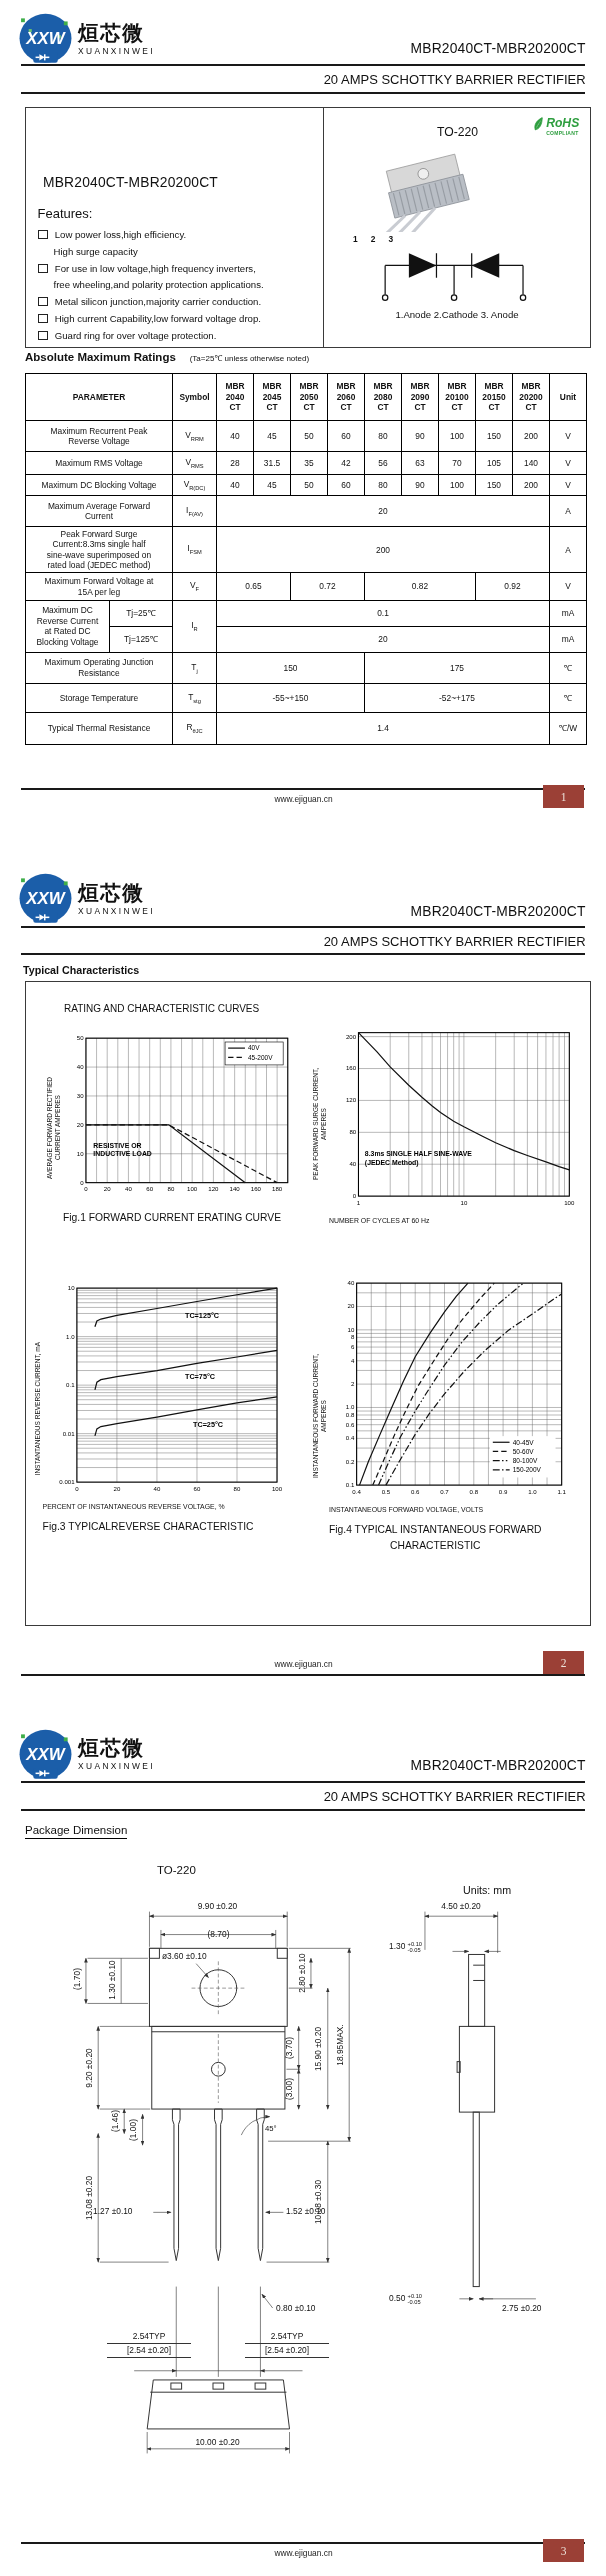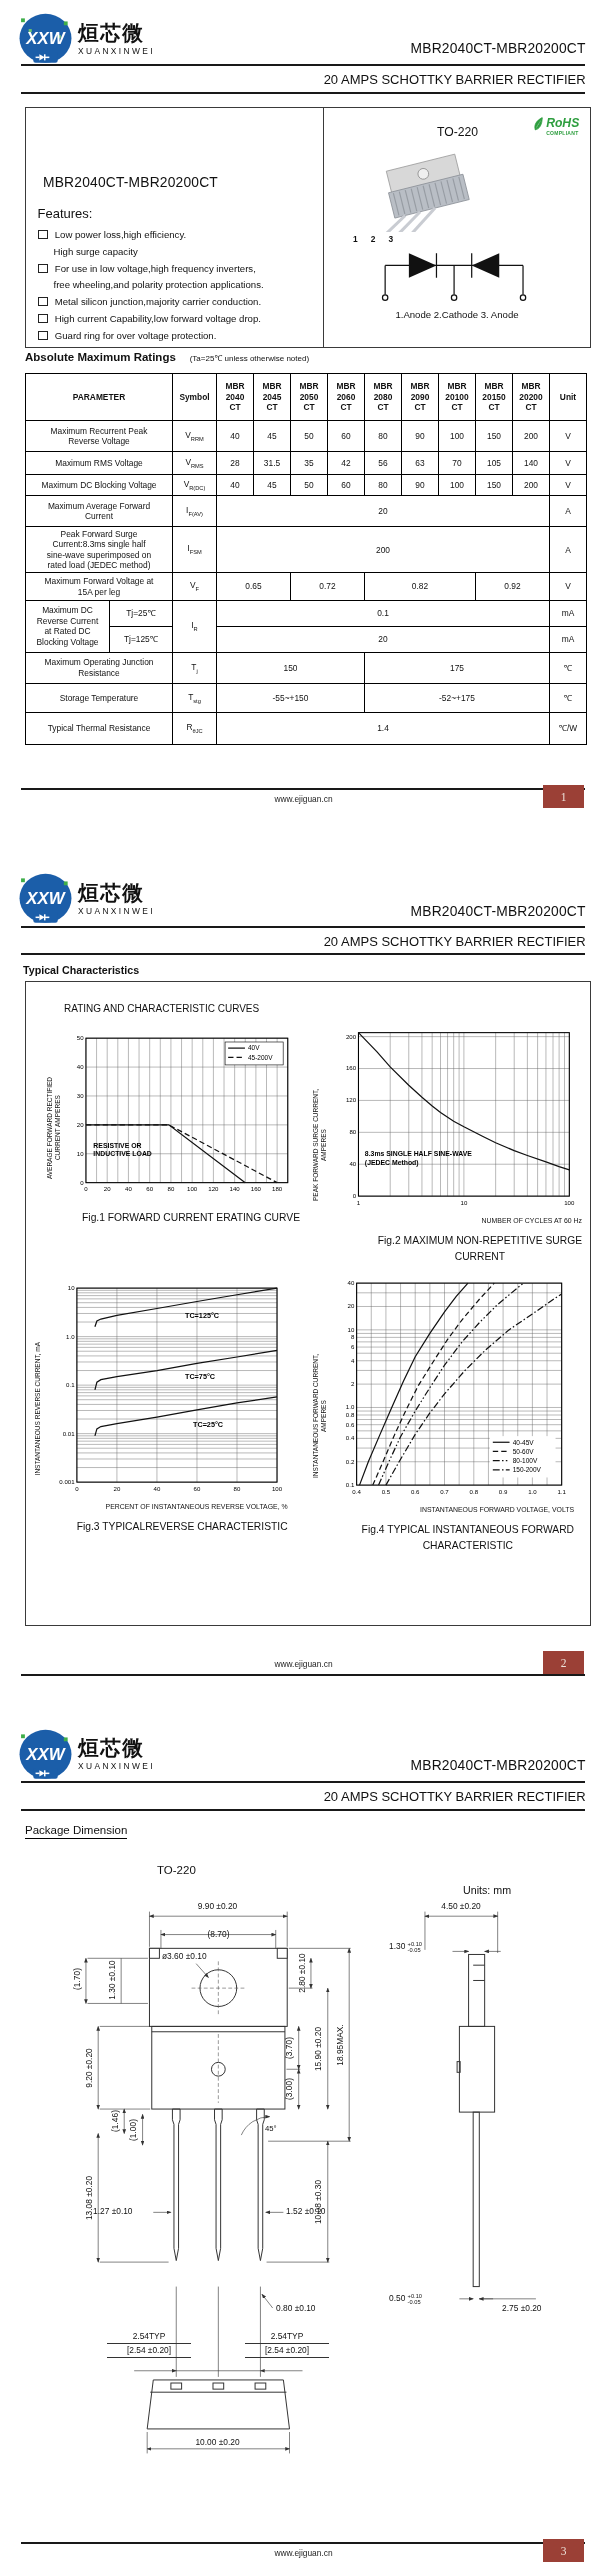--- a/index.html
+++ b/index.html
@@ -43,21 +43,21 @@
   .mdl{font-size:7.3px;font-weight:bold;white-space:pre-line;line-height:1.3}
   .prm{font-size:8px;white-space:pre-line}
   sub{font-size:5.7px}
   
   .tc-h{position:absolute;left:23px;font-size:10.7px;font-weight:bold}
   .chartbox{position:absolute;left:25px;top:124px;width:564px;height:643px;border:1.2px solid #3a3a3a}
   .cb-title{position:absolute;left:38px;top:21.4px;font-size:10px}
   .fig{position:absolute;display:flex;align-items:center}
   .vlabel{writing-mode:vertical-rl;transform:rotate(180deg);font-size:6.5px;line-height:1.25;
           text-align:center;white-space:pre-line;margin-right:0.8px}
-  .chartcol{display:flex;flex-direction:column;align-items:flex-end}
+  .chartcol{display:flex;flex-direction:column;align-items:flex-start}
   .xlabel{font-size:6.9px;margin-top:0.8px}
   .caption{font-size:10.3px;margin-top:9.2px;text-align:center;white-space:pre-line;line-height:1.6}
   svg text{font-family:"Liberation Sans",sans-serif}
   
   .pd-h{position:absolute;left:25px;font-size:11.5px;font-weight:normal;border-bottom:1.5px solid #000;padding-bottom:1.5px}
   .p3-to220{position:absolute;left:157px;font-size:11.5px}
   .dimfig{position:absolute;left:46px;top:167px;width:536px;height:652px}
   .dim{position:absolute;font-size:8.4px;white-space:nowrap}
   .rot{transform:translate(-50%,-50%) rotate(-90deg)}
   .tolstack{display:inline-flex;flex-direction:column;font-size:5.7px;line-height:1.1;
@@ -475,22 +475,20 @@
             <text x="35" y="184.7439024390244" text-anchor="end" font-size="8">40</text>
             <text x="35" y="142.9878048780488" text-anchor="end" font-size="8">80</text>
             <text x="35" y="101.23170731707317" text-anchor="end" font-size="8">120</text>
             <text x="35" y="59.475609756097555" text-anchor="end" font-size="8">160</text>
             <text x="35" y="17.71951219512195" text-anchor="end" font-size="8">200</text>
             <polyline points="38.0,10.0 62.3,35.1 79.5,54.9 103.8,78.9 121.1,94.6 134.5,106.0 145.4,114.4 162.6,125.9 176.0,133.2 200.3,145.7 217.5,154.1 241.8,164.5 259.1,170.8 283.4,179.1 300.6,185.4 314.0,189.6" fill="none" stroke="#111" stroke-width="1.6"></polyline>
             <text x="46.37630196879841" y="171.8048780487805" font-size="9" font-weight="bold">8.3ms SINGLE HALF SINE-WAVE</text>
             <text x="46.37630196879841" y="182.8048780487805" font-size="9" font-weight="bold">(JEDEC Method)</text>
           </svg>
         <div class="xlabel">NUMBER OF CYCLES AT 60 Hz</div>
-        <div class="caption">Fig.2 MAXIMUM NON-REPETITIVE SURGE
-CURRENT</div>
       </div>
     </div>
 
     <div class="fig" style="left:7.7px;top:300px">
       <div class="vlabel">INSTANTANEOUS REVERSE CURRENT, mA</div>
       <div class="chartcol">
         <svg width="245" height="220" viewBox="0 0 320 288">
             <line x1="44" y1="8" x2="44" y2="262" stroke="#666" stroke-width="0.6"></line>
             <line x1="96.4" y1="8" x2="96.4" y2="262" stroke="#666" stroke-width="0.6"></line>
             <line x1="148.8" y1="8" x2="148.8" y2="262" stroke="#666" stroke-width="0.6"></line>

